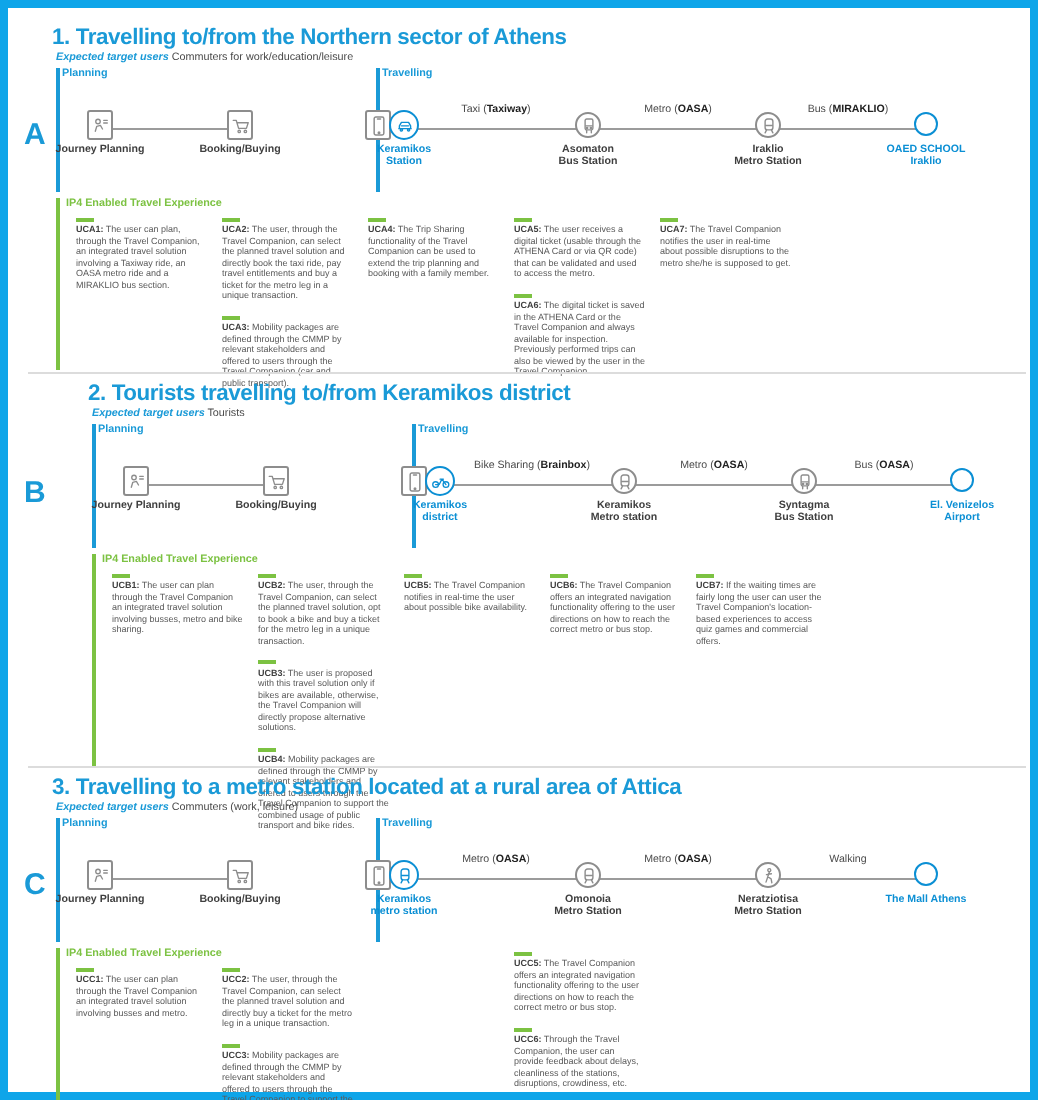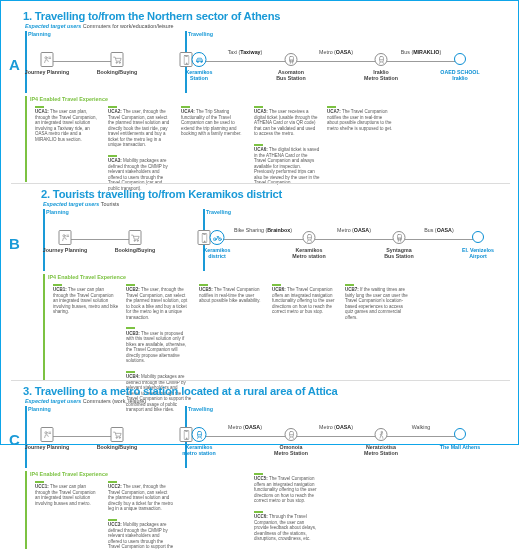--- a/index.html
+++ b/index.html
@@ -3,22 +3,22 @@
 <meta charset="utf-8">
 <style>
   html,body{margin:0;padding:0;background:#ffffff;}
   body{
     width:519px;height:550px;overflow:hidden;
     font-family:"Liberation Sans","DejaVu Sans",sans-serif;
     color:#3f3f3f;
     -webkit-font-smoothing:antialiased;
   }
   .page{
-    position:relative;width:519px;height:445px;box-sizing:border-box;
-    border:1px solid #0ea5e9;background:#fff;
+    position:relative;width:519px;height:550px;box-sizing:border-box;
+    border:4px solid #0ea5e9;background:#fff;
   }
 
   
   .section{position:relative;box-sizing:border-box;}
   .sec1{height:178px;}
   .sec2{height:197px;padding-left:18px;}
   .sec3{height:173px;}
 
   .sec-title{
     font-size:11.2px;font-weight:bold;color:#1a9ad7;

